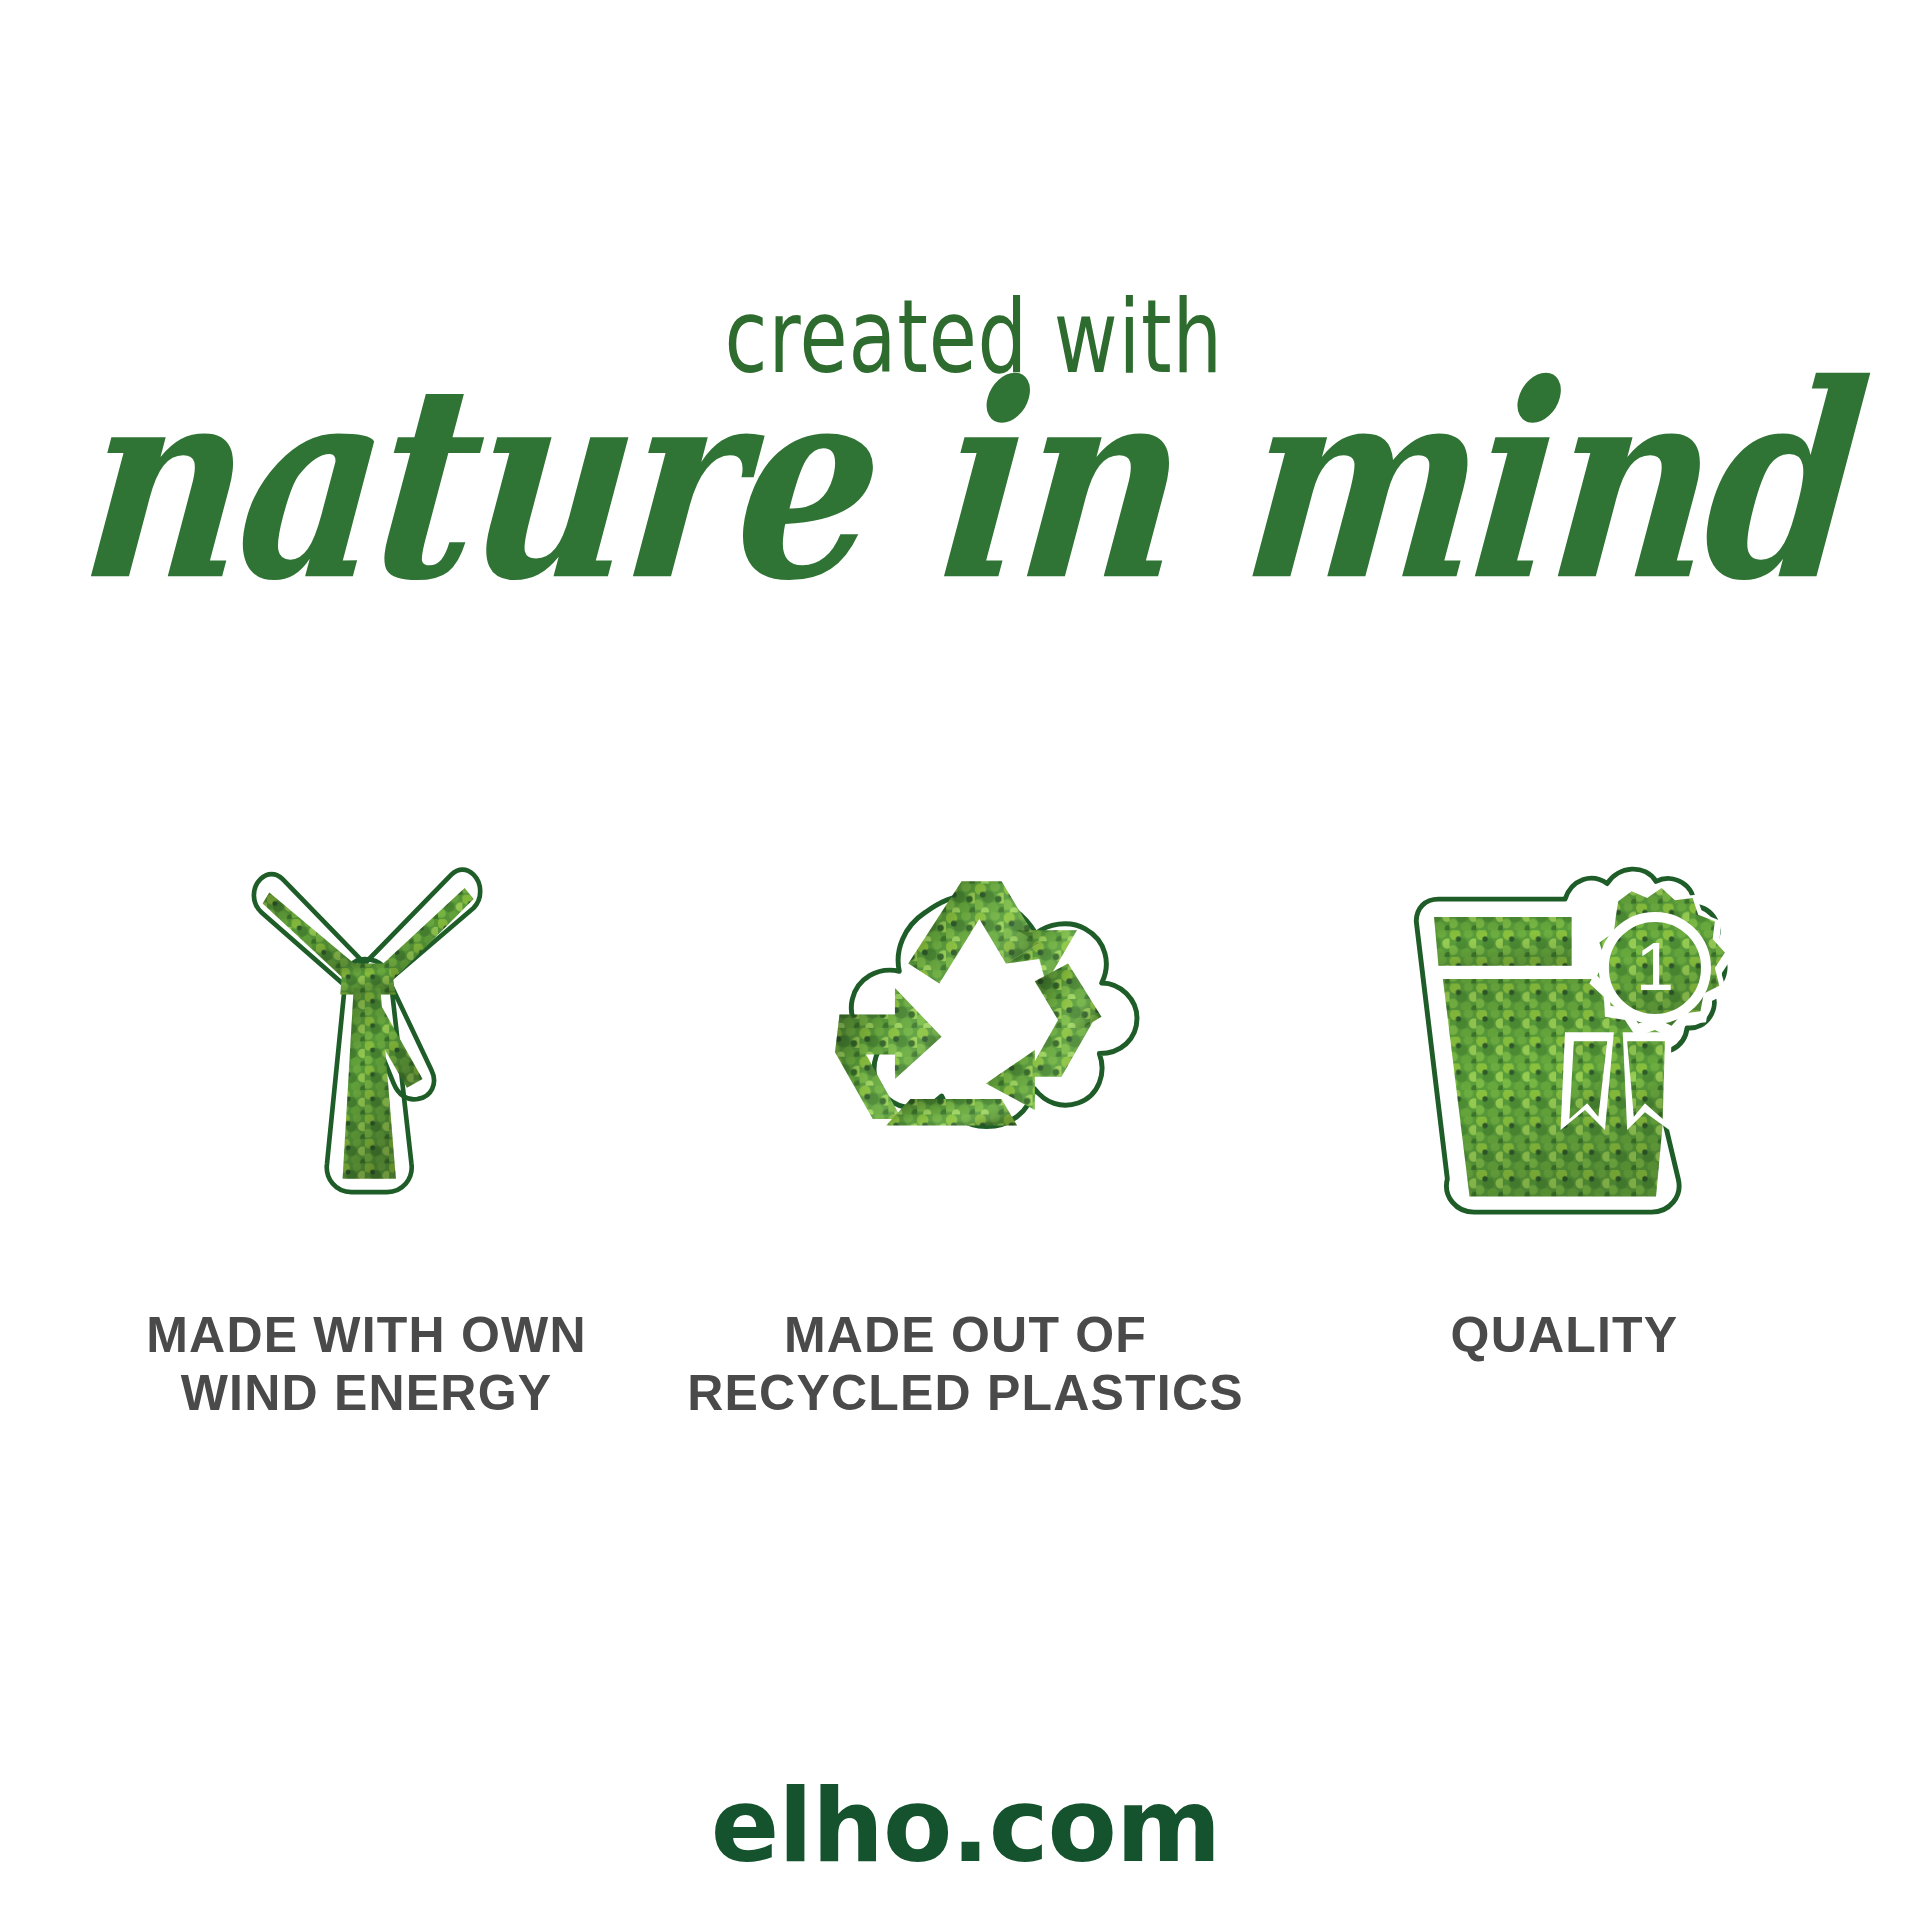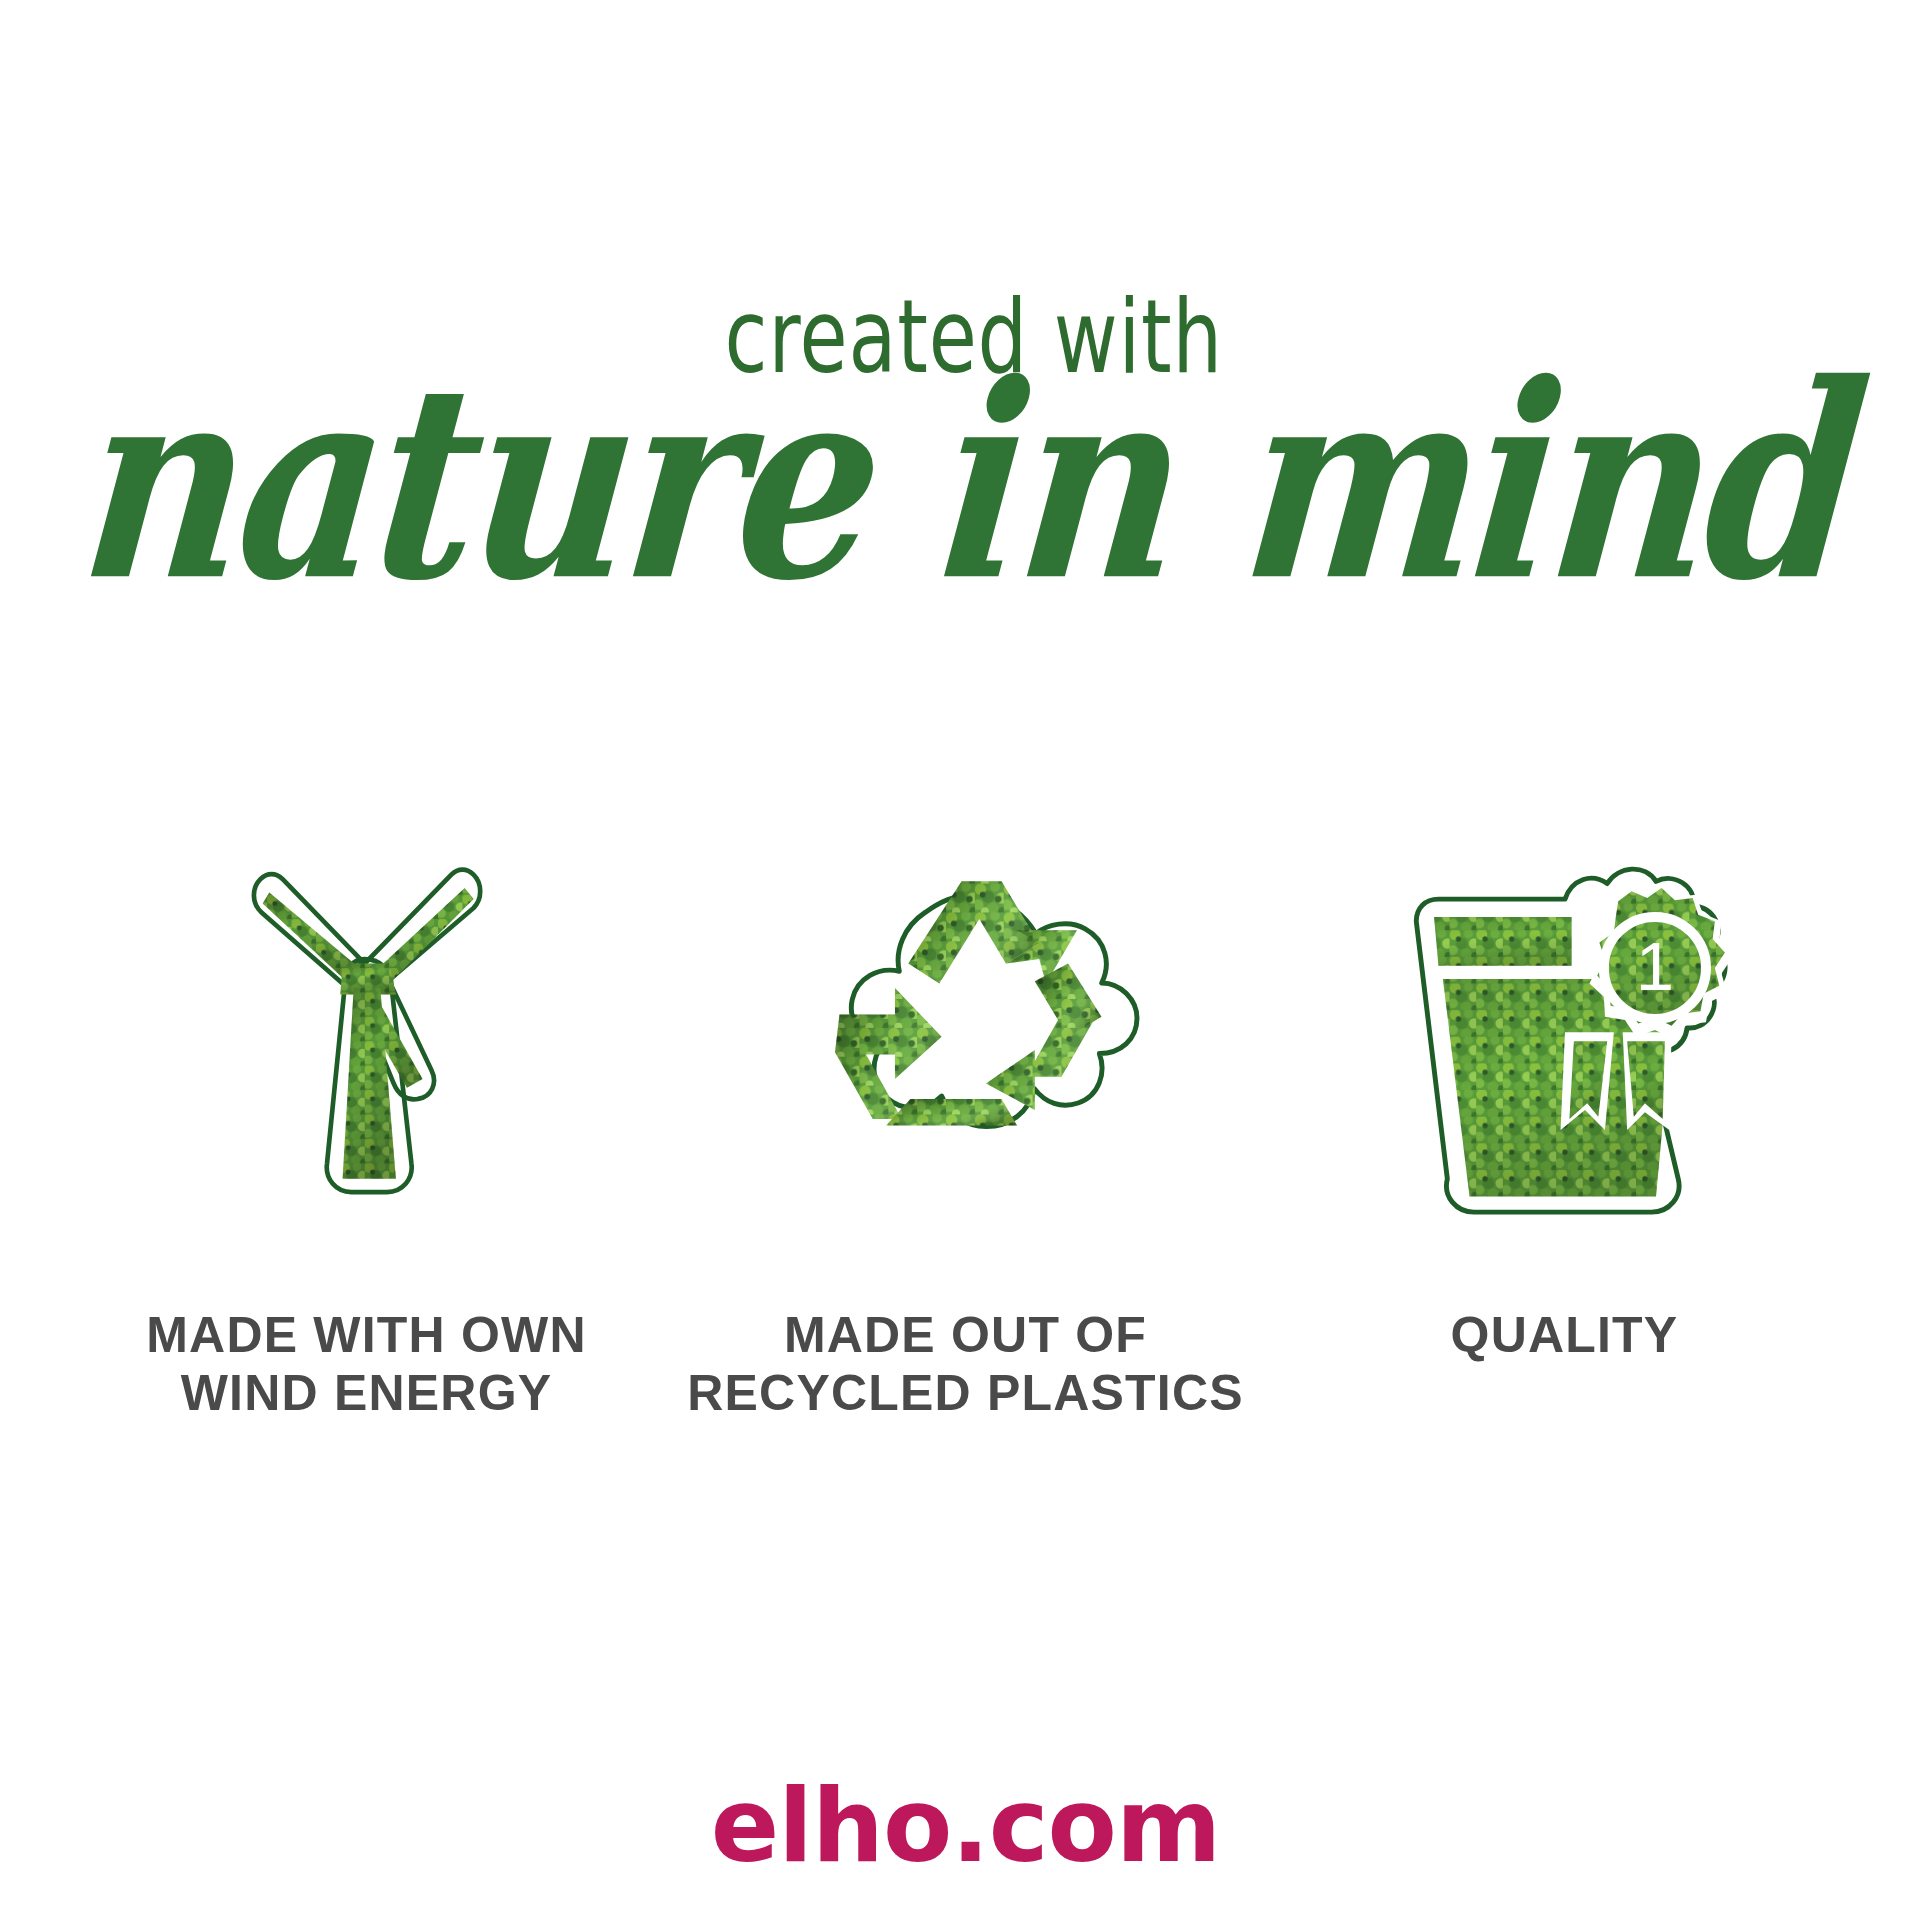--- a/index.html
+++ b/index.html
@@ -87,21 +87,21 @@
     left:0;right:0;
     top:1767px;
     text-align:center;
   }
   .brand{
     display:inline-block;
     font-family:"DejaVu Sans","Liberation Sans",sans-serif;
     font-weight:700;
     font-size:101px;
     letter-spacing:-1px;
-    color:#be185d;
+    color:#14532d;
   }
 </style>
 </head>
 <body>
 
 <div class="page">
 
   <div class="headline">
     <div class="headline-top">created with</div>
     <div class="headline-script">nature in mind</div>

